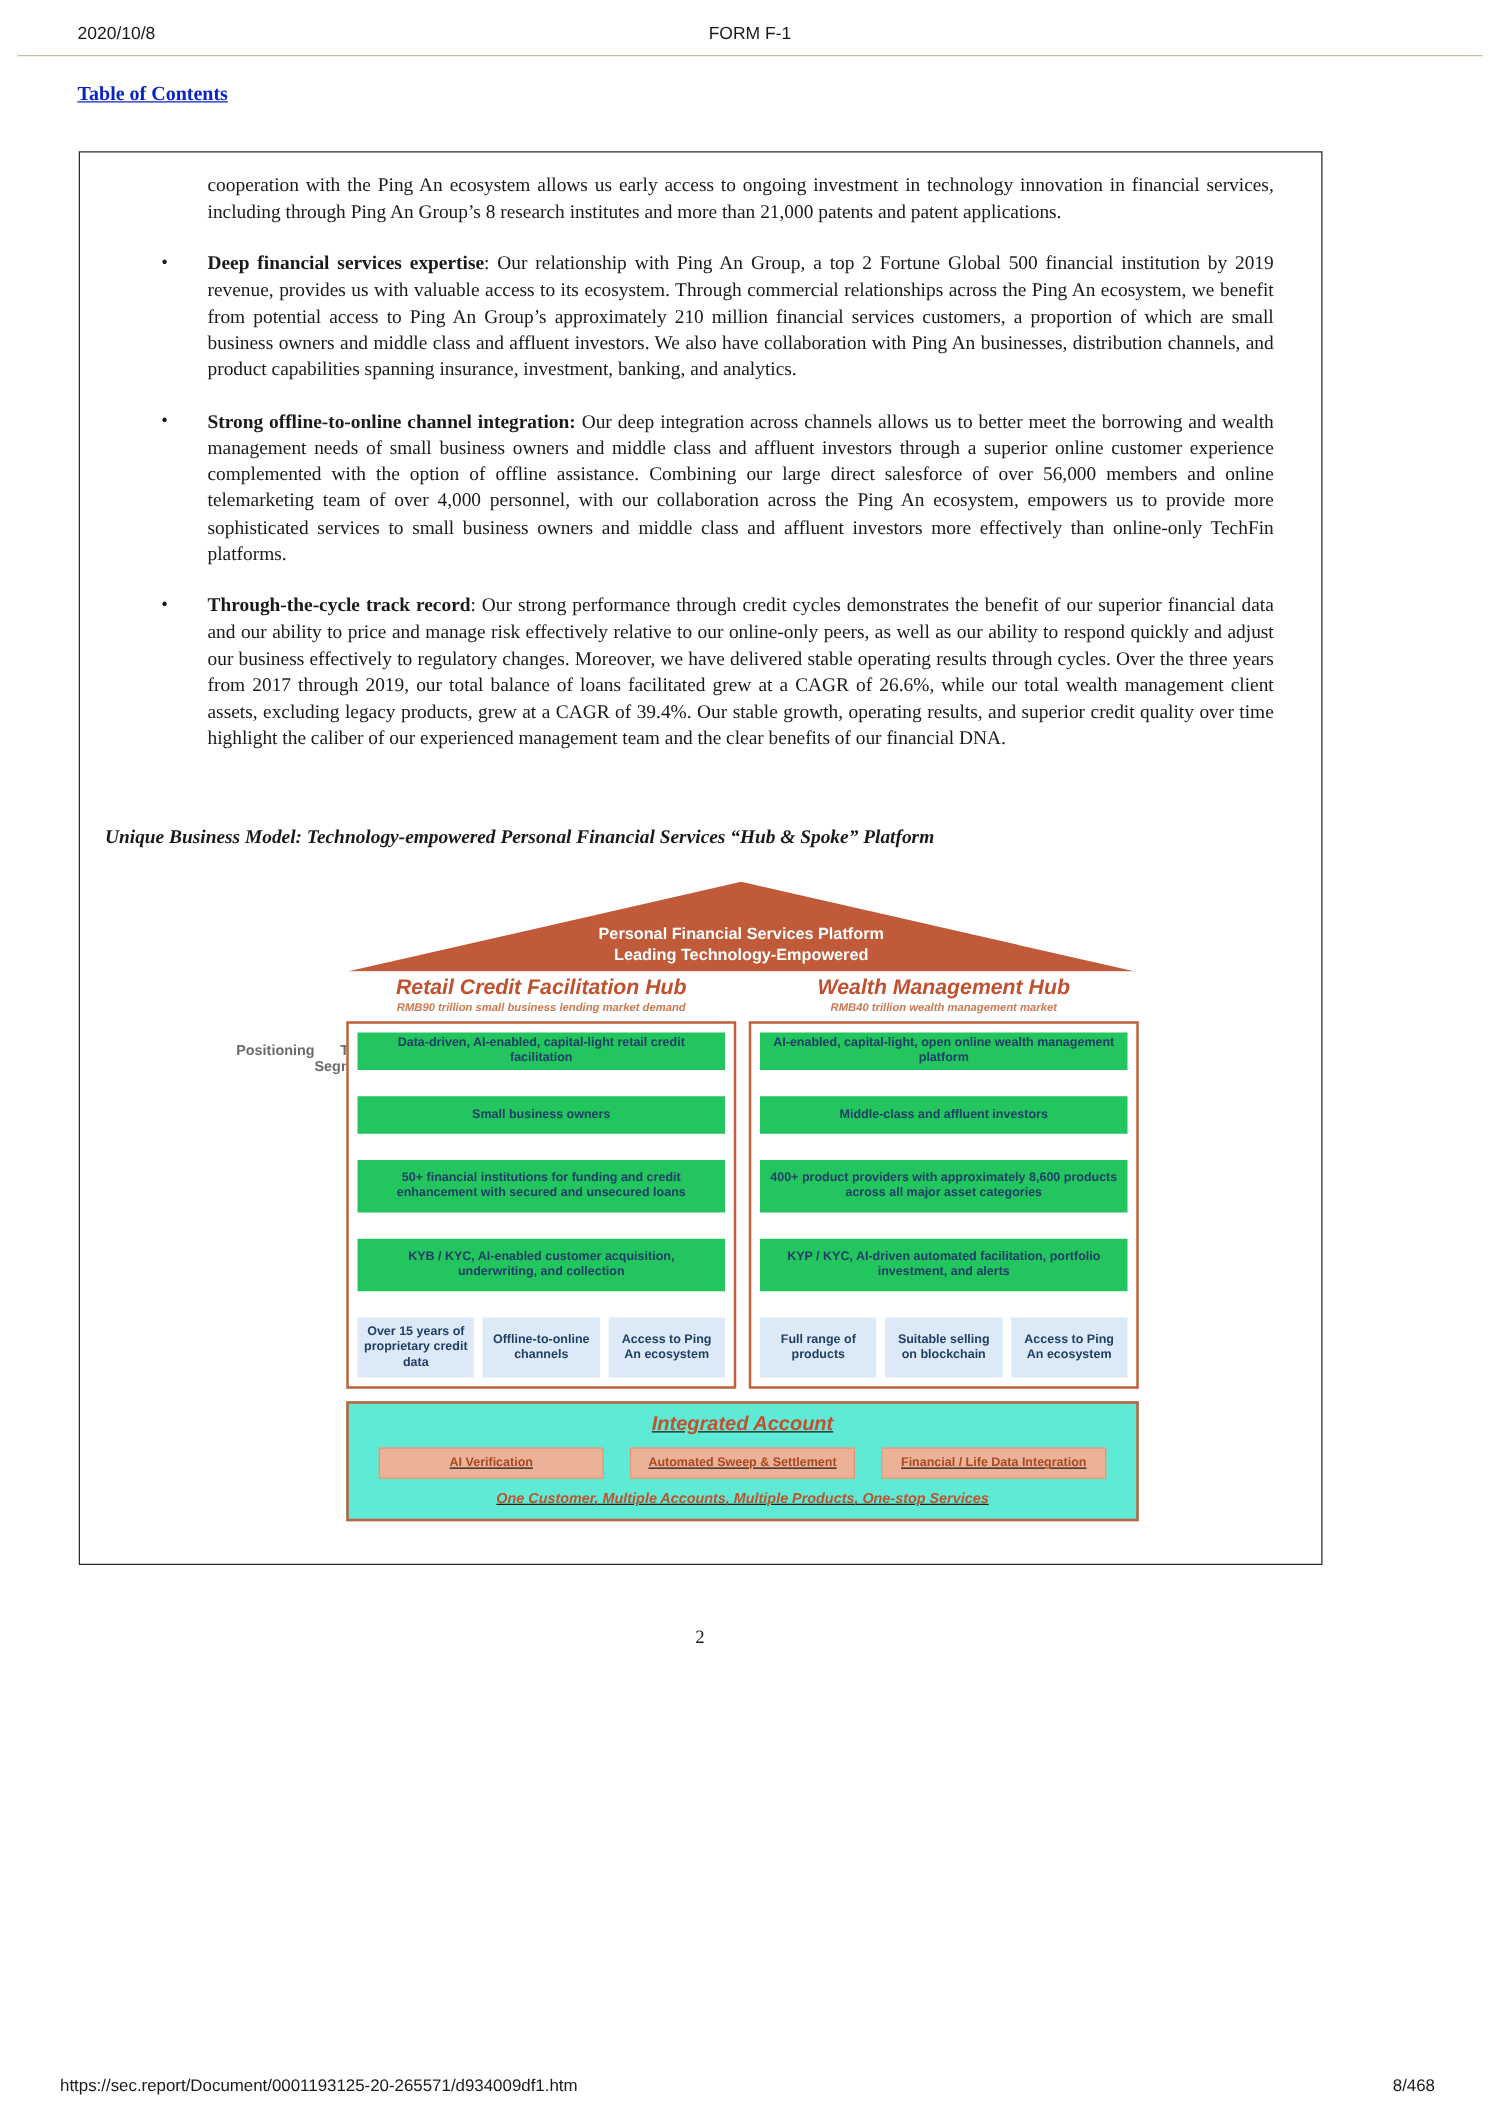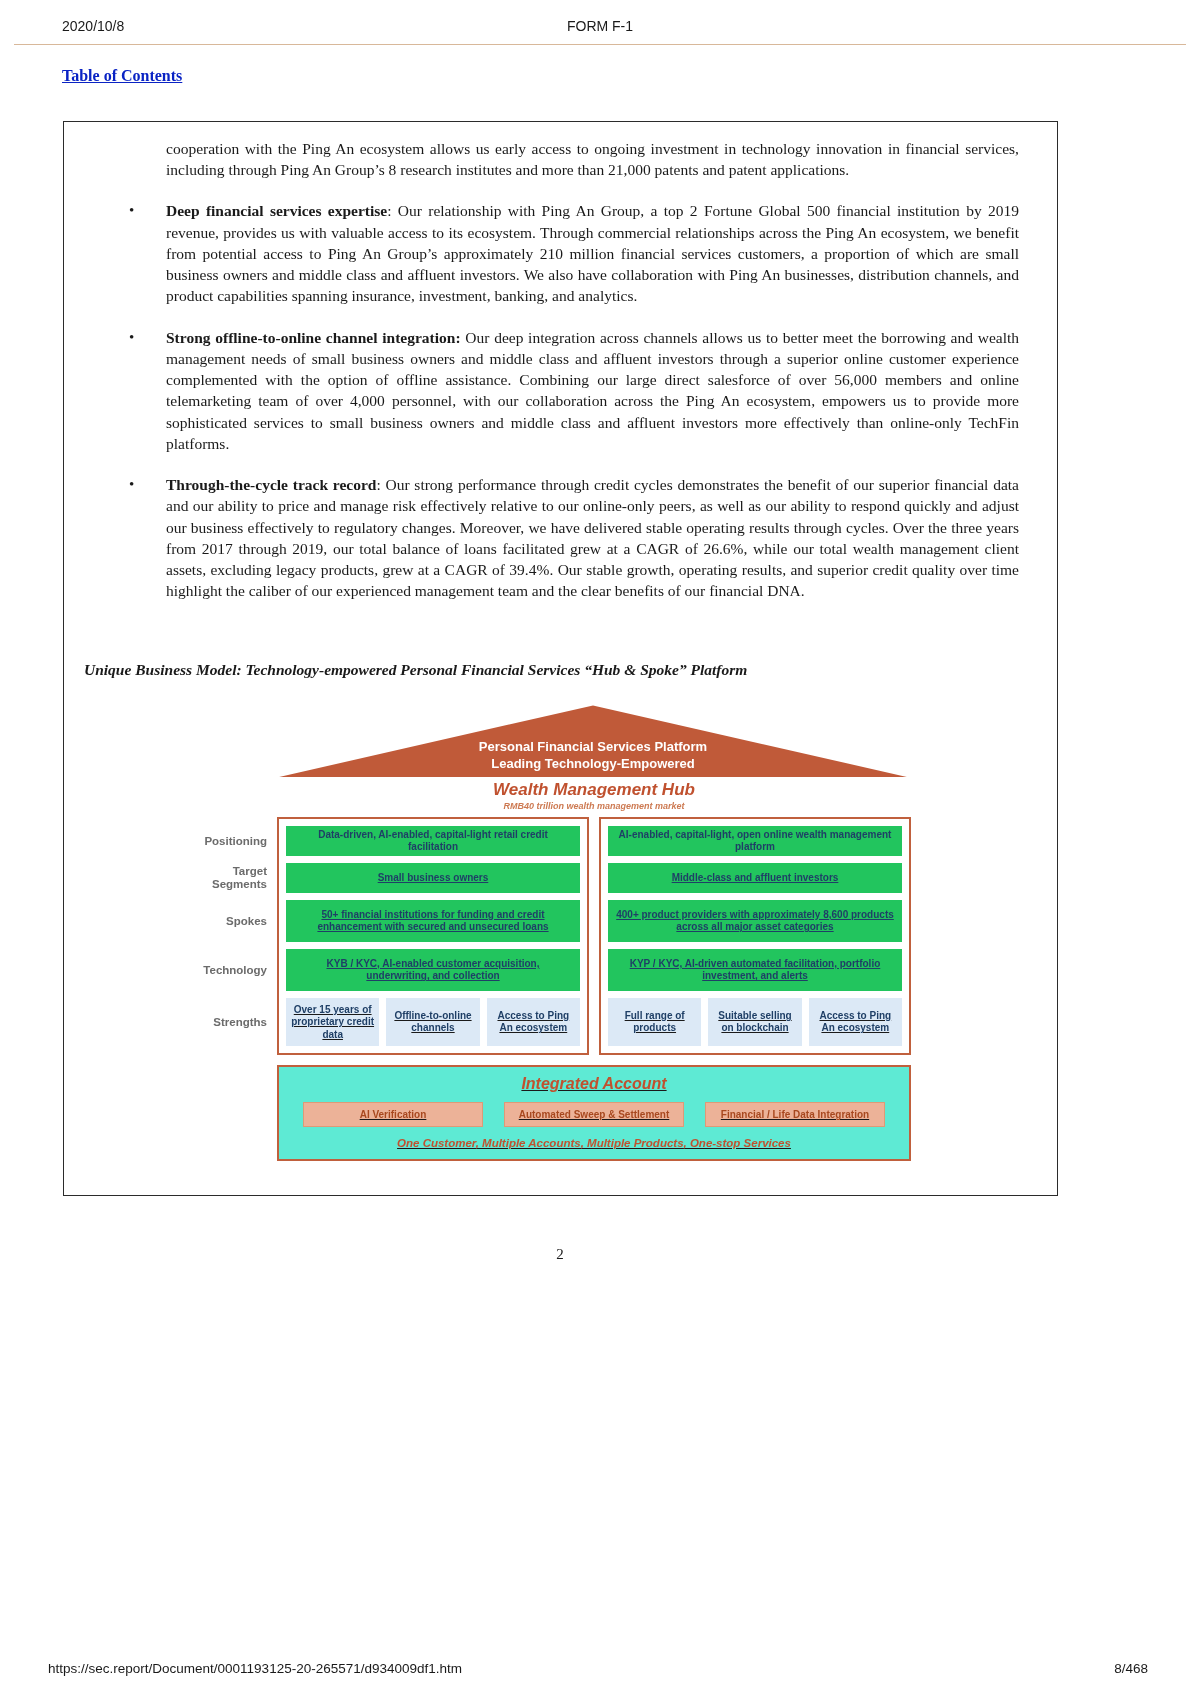--- a/index.html
+++ b/index.html
@@ -98,21 +98,21 @@
     font-size: 17px;
   }
   .hub-subtitle {
     color: #cd7a52; font-weight: bold; font-style: italic;
     font-size: 9px; margin-top: 1px;
   }
   .hub-grid { display: flex; margin-top: 6px; }
   .labels-col {
     width: 88px; flex: none;
     padding: 9px 10px 0 0;
-    display: flex; flex-direction: column;
+    display: flex; flex-direction: row;
     text-align: right;
     color: #6b6b6b; font-weight: bold; font-size: 11.5px;
   }
   .labels-col .row-label {
     display: flex; align-items: center; justify-content: flex-end;
     line-height: 1.15;
   }
   .labels-col .row-label + .row-label { margin-top: 7px; }
   .h-r1 { height: 30px; } .h-r2 { height: 30px; }
   .h-r3 { height: 42px; } .h-r4 { height: 42px; } .h-r5 { height: 48px; }
@@ -125,21 +125,21 @@
   }
   .hub-box + .hub-box { margin-left: 10px; }
   .hub-row {
     background: #22c55e;
     color: #1f3f66; font-weight: bold;
     font-size: 10px; line-height: 1.25;
     display: flex; align-items: center; justify-content: center;
     text-align: center;
     padding: 2px 8px;
   }
-  .hub-row + .hub-row, .hub-row + .strength-row { margin-top: 7px; text-decoration: underline; }
+  .hub-row + .hub-row, .hub-row + .strength-row { margin-top: 21px; }
   .strength-row { display: flex; gap: 7px; }
   .strength-cell {
     flex: 1 1 0;
     background: #dce9f6;
     color: #1f3f66; font-weight: bold;
     font-size: 10px; line-height: 1.25;
     display: flex; align-items: center; justify-content: center;
     text-align: center;
     padding: 2px 5px;
   }
@@ -218,20 +218,24 @@
     <div class="roof">
       <div class="roof-shape"></div>
       <div class="roof-text">
         <div>Personal Financial Services Platform</div>
         <div>Leading Technology-Empowered</div>
       </div>
     </div>
 
     <div class="hub-headers">
       <div class="label-spacer"></div>
+      <div class="hub-header">
+        <div class="hub-title">Retail Credit Facilitation Hub</div>
+        <div class="hub-subtitle">RMB90 trillion small business lending market demand</div>
+      </div>
       <div class="hub-header">
         <div class="hub-title">Wealth Management Hub</div>
         <div class="hub-subtitle">RMB40 trillion wealth management market</div>
       </div>
     </div>
 
     <div class="hub-grid">
 
       <div class="labels-col">
         <div class="row-label h-r1">Positioning</div>

